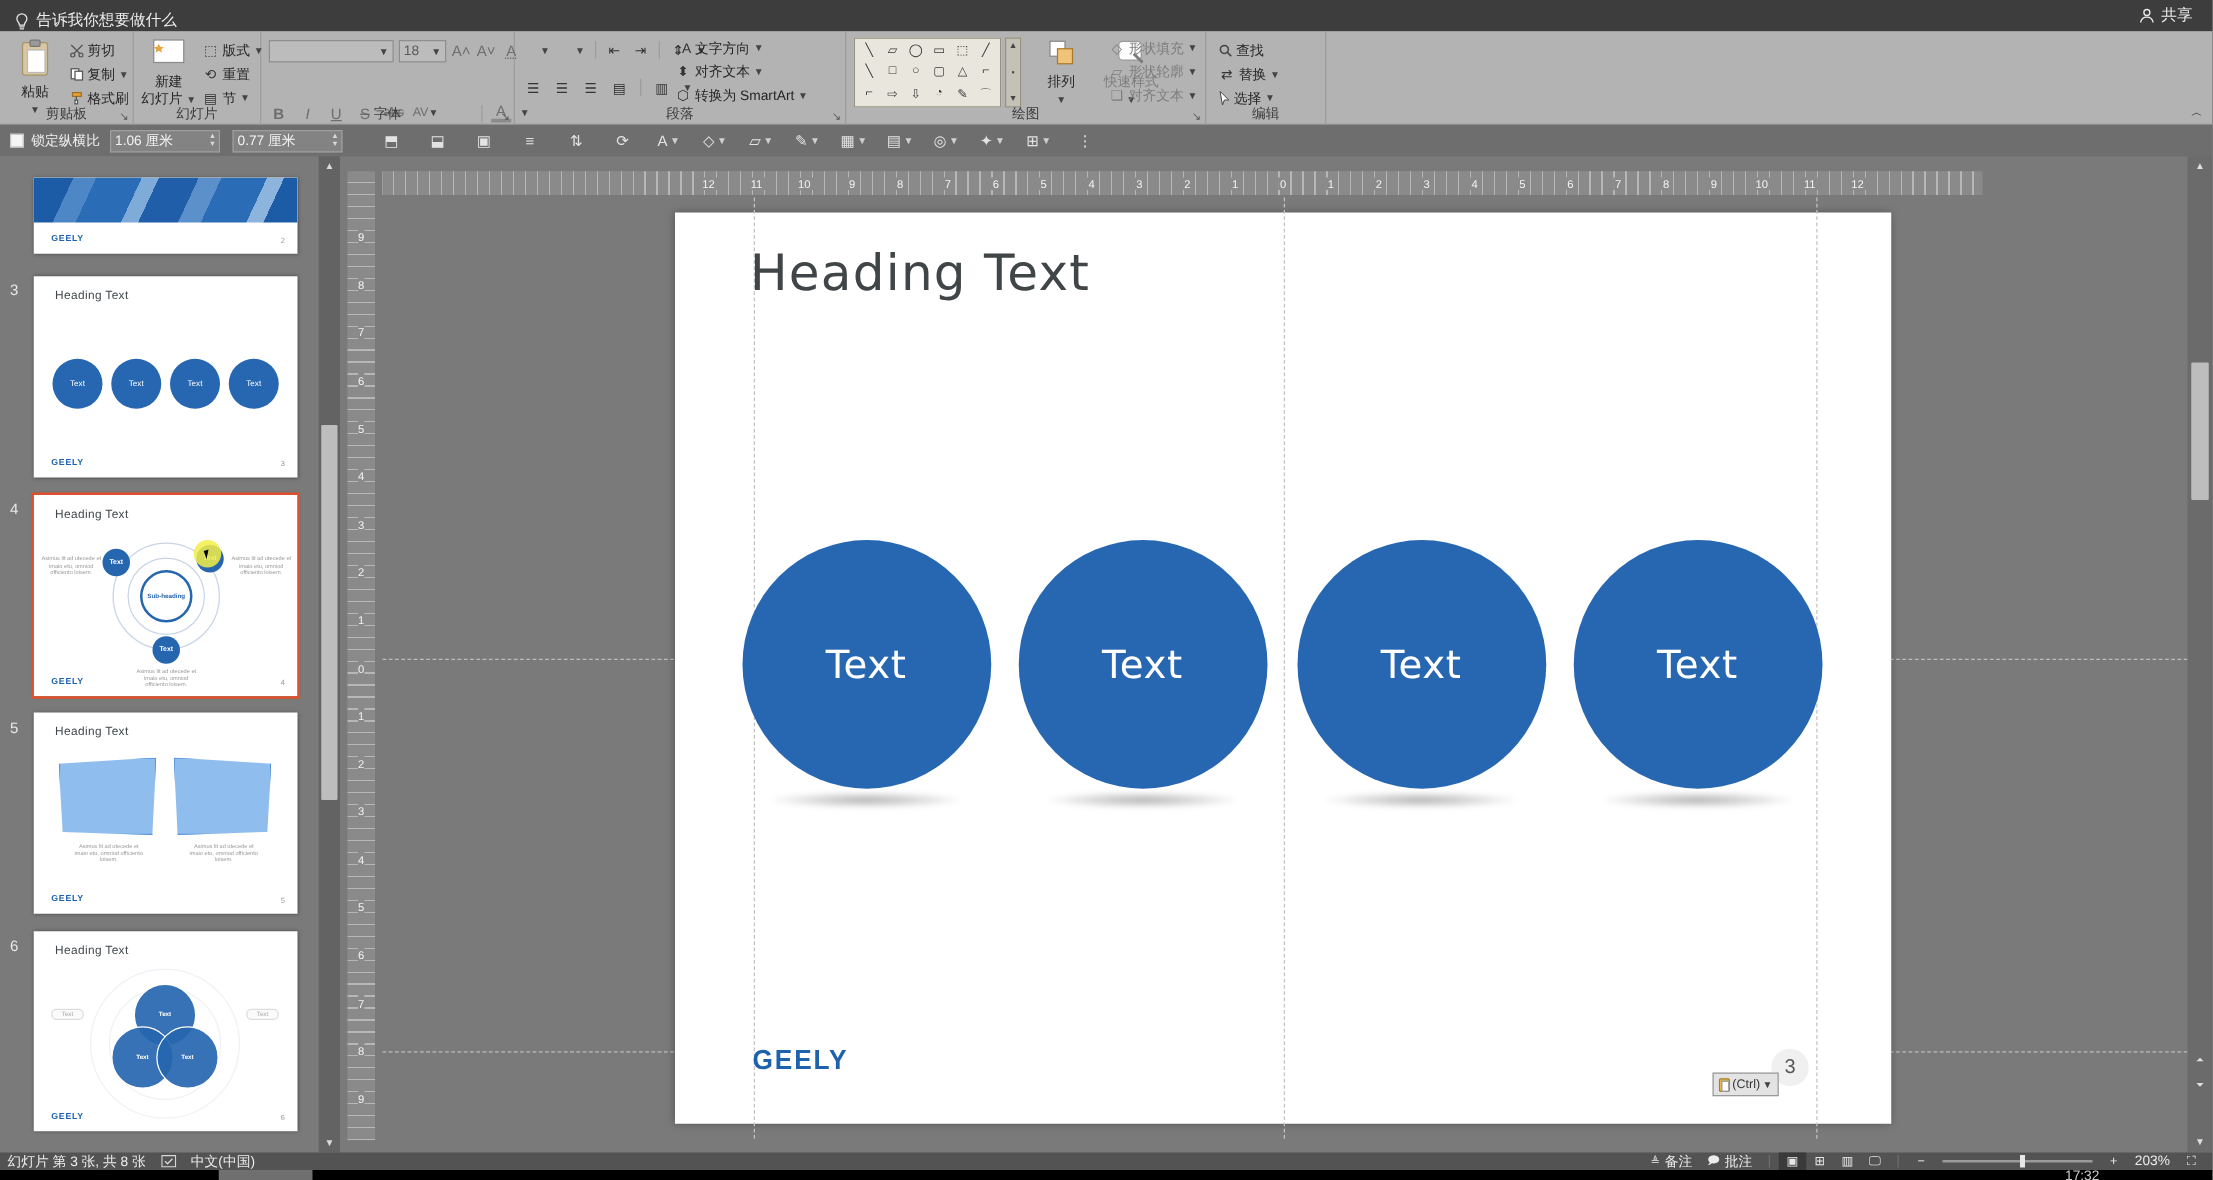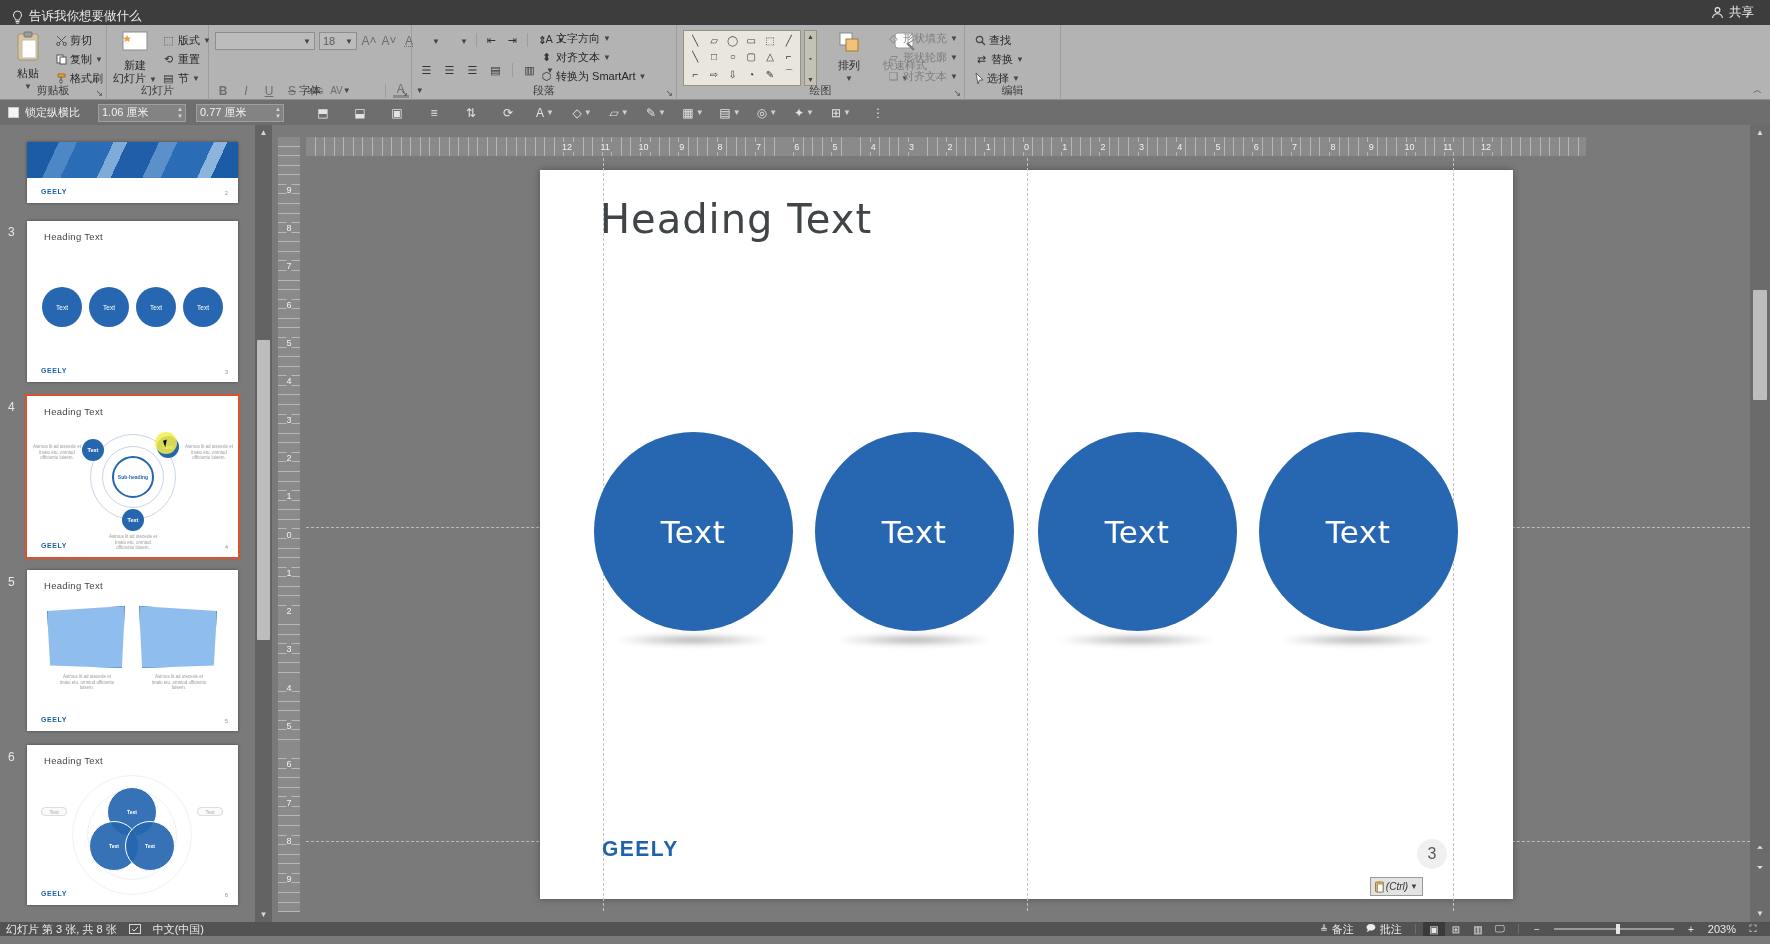--- a/index.html
+++ b/index.html
@@ -68,21 +68,21 @@
   
   #canvas { position:absolute; left:300px; top:157px; width:1450px; height:765px; background:#7a7a7a; }
   #slide { position:absolute; left:540px; top:170px; width:973px; height:729px; background:#fff; box-shadow:0 0 7px rgba(0,0,0,.35); }
   .guide-v { position:absolute; top:-12px; bottom:-12px; width:0; border-left:1px dashed #c2c2c2; }
   .guide-h { position:absolute; left:306px; width:1444px; height:0; border-top:1px dashed #bdbdbd; }
   #slide-title { position:absolute; left:60px; top:26px; font-size:40px; color:#404547; font-weight:500; letter-spacing:1px; font-family:"DejaVu Sans", sans-serif; }
   .big-circle { position:absolute; width:199px; height:199px; border-radius:50%; background:#2767b1; color:#fff; display:flex; align-items:center; justify-content:center; font-size:31px; font-weight:400; letter-spacing:.5px; font-family:"DejaVu Sans", sans-serif; }
   .circle-shadow { position:absolute; width:160px; height:14px; border-radius:50%; background:radial-gradient(ellipse at center, rgba(90,90,90,.45), rgba(120,120,120,0) 70%); filter:blur(2px); }
   #slide-geely { position:absolute; left:62px; bottom:38px; font-size:21px; font-weight:800; color:#1e62ae; letter-spacing:1.5px; transform:scaleY(1.05); }
   #page-bubble { position:absolute; right:66px; bottom:30px; width:30px; height:30px; border-radius:50%; background:#f0f0f0; color:#5a5a5a; font-size:16px; display:flex; align-items:center; justify-content:center; }
-  #paste-opts { position:absolute; right:90px; bottom:3px; height:19px; background:#e3e3e3; border:1px solid #9b9b9b; display:flex; align-items:center; gap:2px; padding:0 4px; font-size:10px; color:#333;font-style:italic; }
+  #paste-opts { position:absolute; right:90px; bottom:22px; height:19px; background:#e3e3e3; border:1px solid #9b9b9b; display:flex; align-items:center; gap:2px; padding:0 4px; font-size:10px; color:#333; }
 
   
   #main-scroll { position:absolute; left:1750px; top:125px; width:20px; height:797px; background:#6b6b6b; }
   #main-scroll .btn { position:absolute; left:0; width:20px; height:16px; color:#dedede; font-size:8px; text-align:center; line-height:16px; }
 
   
   #statusbar { position:absolute; left:0; top:922px; width:1770px; height:14px; background:#535353; color:#ececec; font-size:11px; display:flex; align-items:center; }
   #statusbar .sep { width:1px; height:10px; background:#6d6d6d; margin:0 7px; }
   .sb-item { display:flex; align-items:center; gap:4px; padding:0 6px; white-space:nowrap; }
   .viewbtn { width:22px; height:14px; display:flex; align-items:center; justify-content:center; color:#e8e8e8; font-size:10px; }
@@ -363,21 +363,21 @@
         </div>
       </div>
       <div class="rgroup-label">编辑</div>
     </div>
 
     <div style="position:absolute;right:8px;bottom:2px;color:#3c3c3c;font-size:9px;">︿</div>
   </div>
 
   <div id="qatrow">
     <div id="lock-box"></div>
-    <span style="margin-right:18px;">锁定纵横比</span>
+    <span style="margin-right:8px;">锁定纵横比</span>
     <div class="spin">
         <span>1.06 厘米</span>
         <span class="arrows">▲<br>▼</span>
       </div>
     <div class="spin">
         <span>0.77 厘米</span>
         <span class="arrows">▲<br>▼</span>
       </div>
     <div id="qat-icons" style="display:flex;align-items:center;gap:7px;margin-left:14px;">
         <span class="qicon">
@@ -653,14 +653,18 @@
           <div class="zthumb"></div>
         </div>
       <div class="viewbtn">+</div>
       <div class="sb-item">
           <span>203%</span>
         </div>
       <div class="viewbtn" style="margin-right:6px;">⛶</div>
     </div>
   </div>
 
+  <div id="taskstrip">
+    <div id="task-seg"></div>
+    <div id="task-time">17:32</div>
+  </div>
 
 </div>
 
 </body></html>

